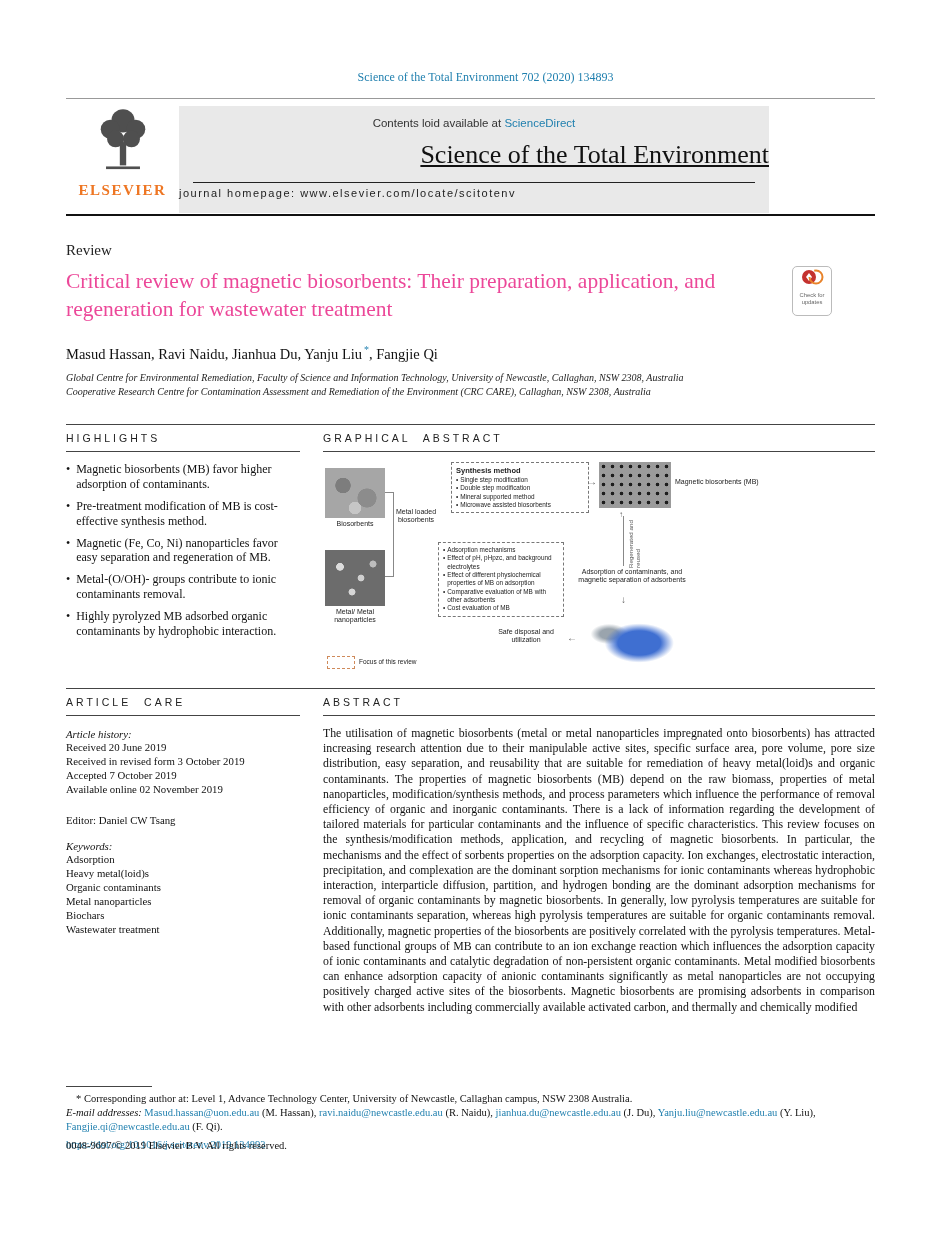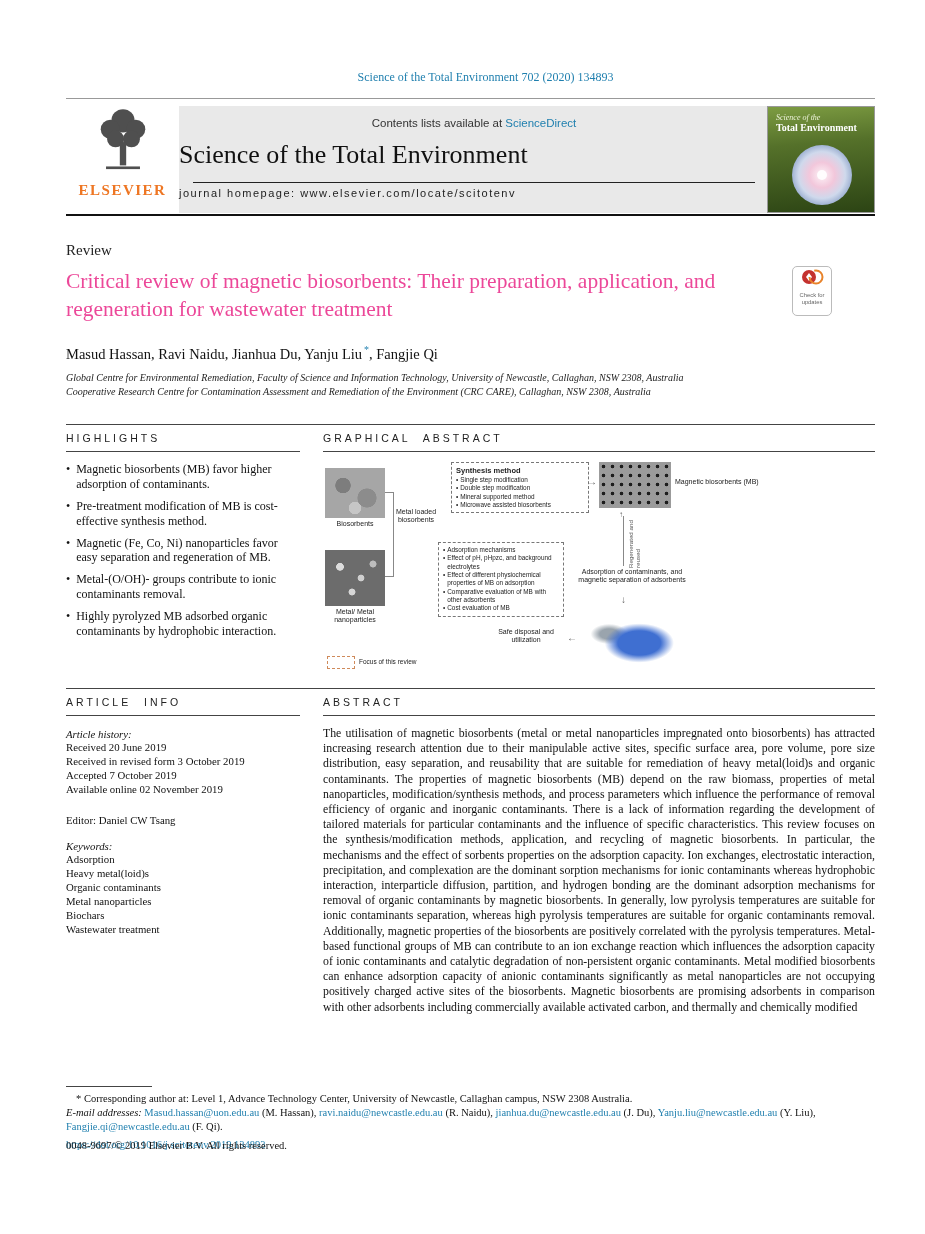--- a/index.html
+++ b/index.html
@@ -9,21 +9,21 @@
   
   .citation{position:absolute;top:70px;left:0;width:100%;text-align:center;font-size:12px;color:#1f7fae;padding-left:23px;}
   .rule-top{position:absolute;top:98px;left:66px;width:809px;border-top:1px solid #999;}
   
   .header{position:absolute;top:106px;left:66px;width:809px;height:107px;}
   .logo{position:absolute;left:0;top:0;width:113px;height:107px;background:#fff;text-align:center;}
   .logo-text{font-family:"Liberation Serif",serif;font-weight:bold;color:#ee7623;font-size:15px;letter-spacing:1.5px;margin-top:2px;}
   .header-mid{position:absolute;left:113px;top:0;width:590px;height:107px;background:#e9e9e9;}
   .contents-line{margin-top:11px;text-align:center;font-size:11.5px;font-family:"Liberation Sans",sans-serif;color:#333;}
   .contents-line a{color:#1f7fae;}
-  .journal-title{margin-top:11px;text-align:left;font-size:26px;color:#111;}
+  .journal-title{margin-top:11px;text-align:right;font-size:26px;color:#111;text-decoration:underline;}
   .mid-rule{margin:12px 14px 0 14px;border-top:1.5px solid #222;}
   .homepage{margin-top:6px;text-align:center;font-size:11px;letter-spacing:1.5px;font-family:"Liberation Sans",sans-serif;color:#222;}
   .cover{position:absolute;left:701px;top:0;width:108px;height:107px;border:1px solid #999;box-sizing:border-box;
          background:linear-gradient(175deg,#7d9c42 0%,#55712a 35%,#2c4414 100%);overflow:hidden;}
   .cover-t1{margin:6px 0 0 8px;font-size:8px;color:#eef3da;font-style:italic;}
   .cover-t2{margin:0 0 0 8px;font-size:10px;font-weight:bold;color:#ffffff;}
   .cover-flower{position:absolute;left:24px;top:38px;width:60px;height:60px;border-radius:50%;
          background:radial-gradient(circle at 50% 50%, #fdf3f7 0%, #f2c7db 30%, #cfd9ec 55%, #93a8cc 75%, rgba(50,70,30,0) 85%);}
   .cover-flower-core{position:absolute;left:49px;top:63px;width:10px;height:10px;border-radius:50%;background:#fff;opacity:.9;}
   .rule-black{position:absolute;top:214px;left:66px;width:809px;border-top:2.5px solid #111;}
@@ -101,31 +101,25 @@
           <circle cx="23" cy="31" r="8"></circle>
           <circle cx="38" cy="31" r="8"></circle>
           <rect x="27" y="34" width="6" height="22"></rect>
           <rect x="14" y="57" width="32" height="2.5"></rect>
         </g>
       </svg>
       <div class="logo-text">ELSEVIER</div>
     </div>
     <div class="header-mid">
       <div class="contents-line">
-        <span>Contents lists available at </span><a>ScienceDirect</a>
+        <span>Contents loid available at </span><a>ScienceDirect</a>
       </div>
       <div class="journal-title">Science of the Total Environment</div>
       <div class="mid-rule"></div>
       <a class="homepage">journal homepage: www.elsevier.com/locate/scitotenv</a>
-    </div>
-    <div class="cover">
-      <div class="cover-t1">Science of the</div>
-      <div class="cover-t2">Total Environment</div>
-      <div class="cover-flower"></div>
-      <div class="cover-flower-core"></div>
     </div>
   </div>
 
   <div class="rule-black"></div>
 
   <div class="review-label">Review</div>
   <h1 class="title">Critical review of magnetic biosorbents: Their preparation, application, and regeneration for wastewater treatment</h1>
 
   <div class="check-badge">
     <svg width="24" height="20" viewBox="0 0 24 20">
@@ -250,21 +244,21 @@
       <div class="ga-lbl" style="left:166px;top:166px;width:74px;">Safe disposal and utilization</div>
 
       <div class="ga-legend" style="left:4px;top:194px;width:26px;height:11px;"></div>
       <div class="ga-lbl" style="left:36px;top:196px;width:90px;text-align:left;font-size:6.5px;">Focus of this review</div>
     </div>
   </div>
 
   <div class="hr-full hr2"></div>
 
   <div class="sec" id="artinfo">
-    <div class="sec-heading">ARTICLE INFO</div>
+    <div class="sec-heading">ARTICLE CARE</div>
     <div class="ai-label">Article history:</div>
     <div class="ai-line">Received 20 June 2019</div>
     <div class="ai-line">Received in revised form 3 October 2019</div>
     <div class="ai-line">Accepted 7 October 2019</div>
     <div class="ai-line">Available online 02 November 2019</div>
     <div class="ai-editor">Editor: Daniel CW Tsang</div>
     <div class="ai-kw-label">Keywords:</div>
     <div class="ai-line">Adsorption</div>
     <div class="ai-line">Heavy metal(loid)s</div>
     <div class="ai-line">Organic contaminants</div>

